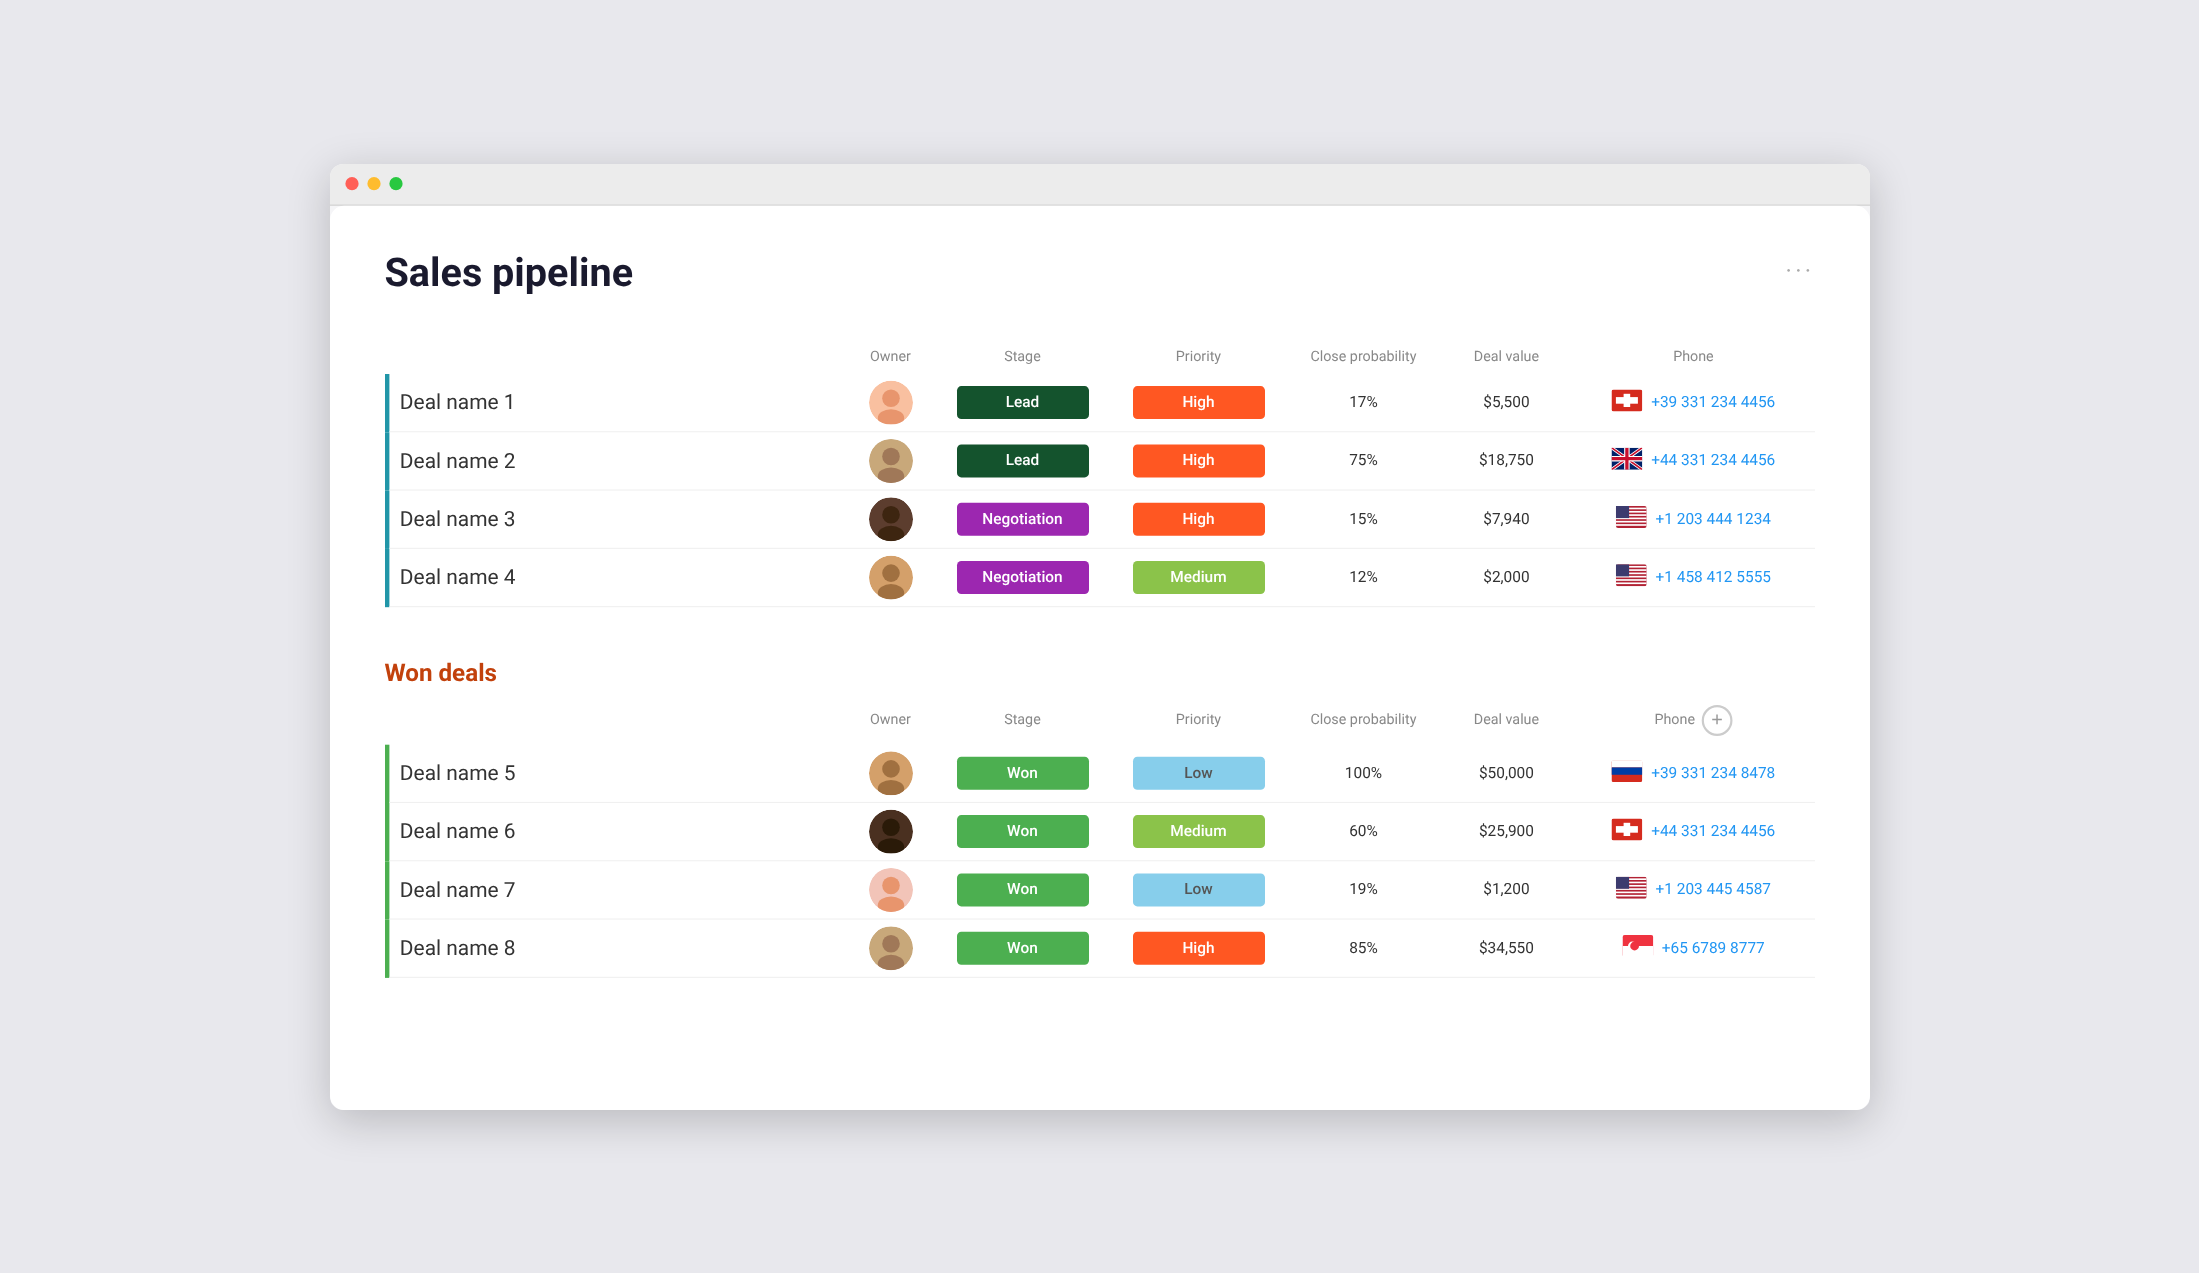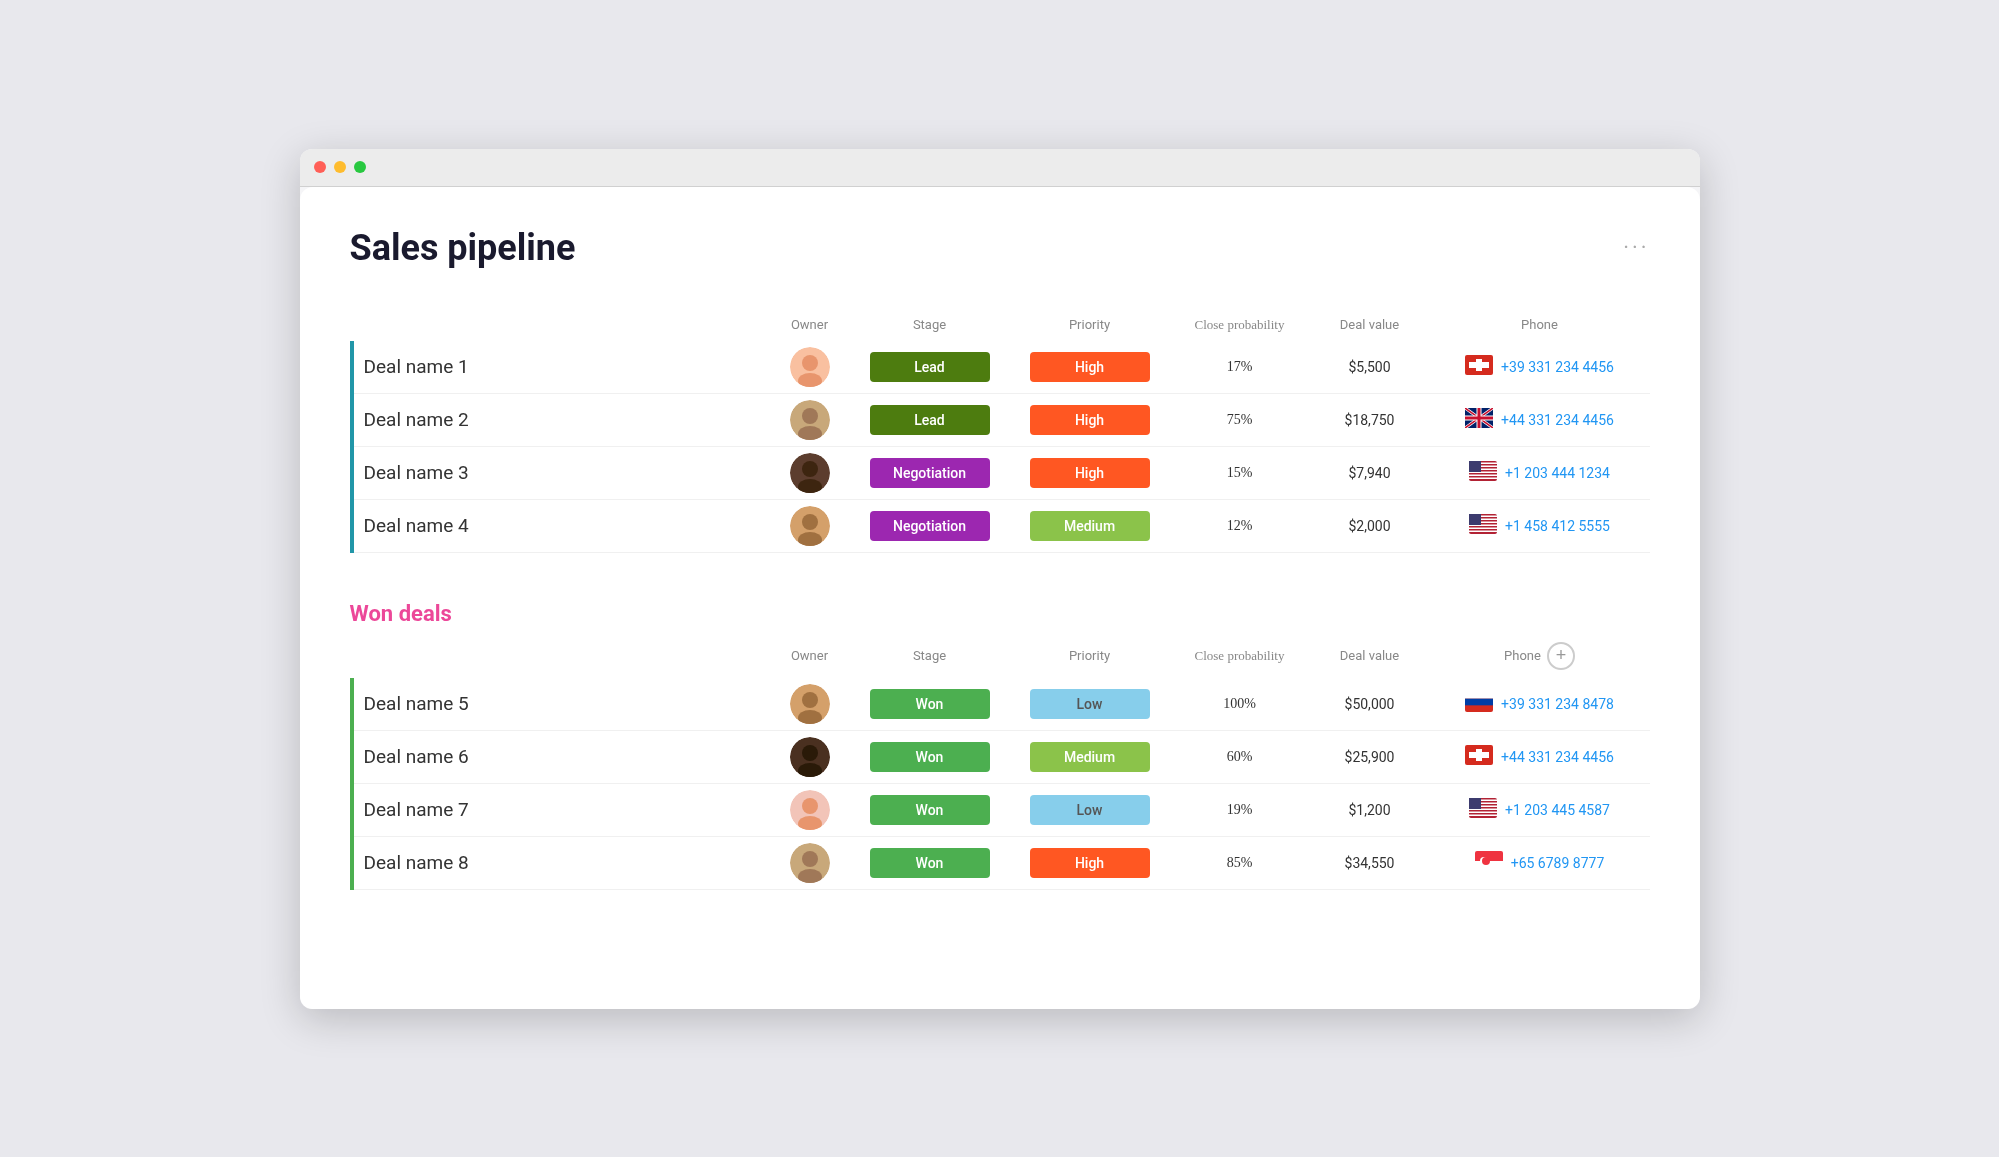--- a/index.html
+++ b/index.html
@@ -61,21 +61,21 @@
       display: flex;
       justify-content: space-between;
       align-items: center;
       margin-bottom: 8px;
     }
     .section-title {
       font-size: 22px;
       font-weight: 700;
     }
     .section-title-new { color: #2196a8; }
-    .section-title-won { color: #ec4899; }
+    .section-title-won { color: #c2410c; }
     .add-btn {
       width: 28px; height: 28px;
       border-radius: 50%;
       border: 2px solid #ccc;
       background: transparent;
       cursor: pointer;
       display: flex; align-items: center; justify-content: center;
       font-size: 18px;
       color: #999;
     }
@@ -122,21 +122,21 @@
     .stage-badge {
       display: inline-block;
       padding: 7px 20px;
       border-radius: 4px;
       color: #fff;
       font-size: 14px;
       font-weight: 500;
       min-width: 120px;
       text-align: center;
     }
-    .stage-lead { background: #4d7c0f; }
+    .stage-lead { background: #14532d; }
     .stage-negotiation { background: #9c27b0; }
     .stage-won { background: #4caf50; }
     .priority-badge {
       display: inline-block;
       padding: 7px 20px;
       border-radius: 4px;
       color: #fff;
       font-size: 14px;
       font-weight: 500;
       min-width: 120px;
@@ -155,21 +155,21 @@
     .phone-link {
       color: #2196F3;
       text-decoration: none;
       font-size: 14px;
     }
     .prob-cell { font-size: 15px; color: #444; }
     .value-cell { font-size: 15px; color: #444; }
     .col-owner { width: 80px; }
     .col-stage { width: 160px; }
     .col-priority { width: 160px; }
-    .col-prob { width: 140px; font-family: Liberation Serif, serif; }
+    .col-prob { width: 140px; }
     .col-value { width: 120px; }
     .col-phone { width: 220px; }
   </style>
 </head>
 <body>
 
 <div class="window">
   <div class="titlebar">
     <div class="dot dot-red"></div>
     <div class="dot dot-yellow"></div>

